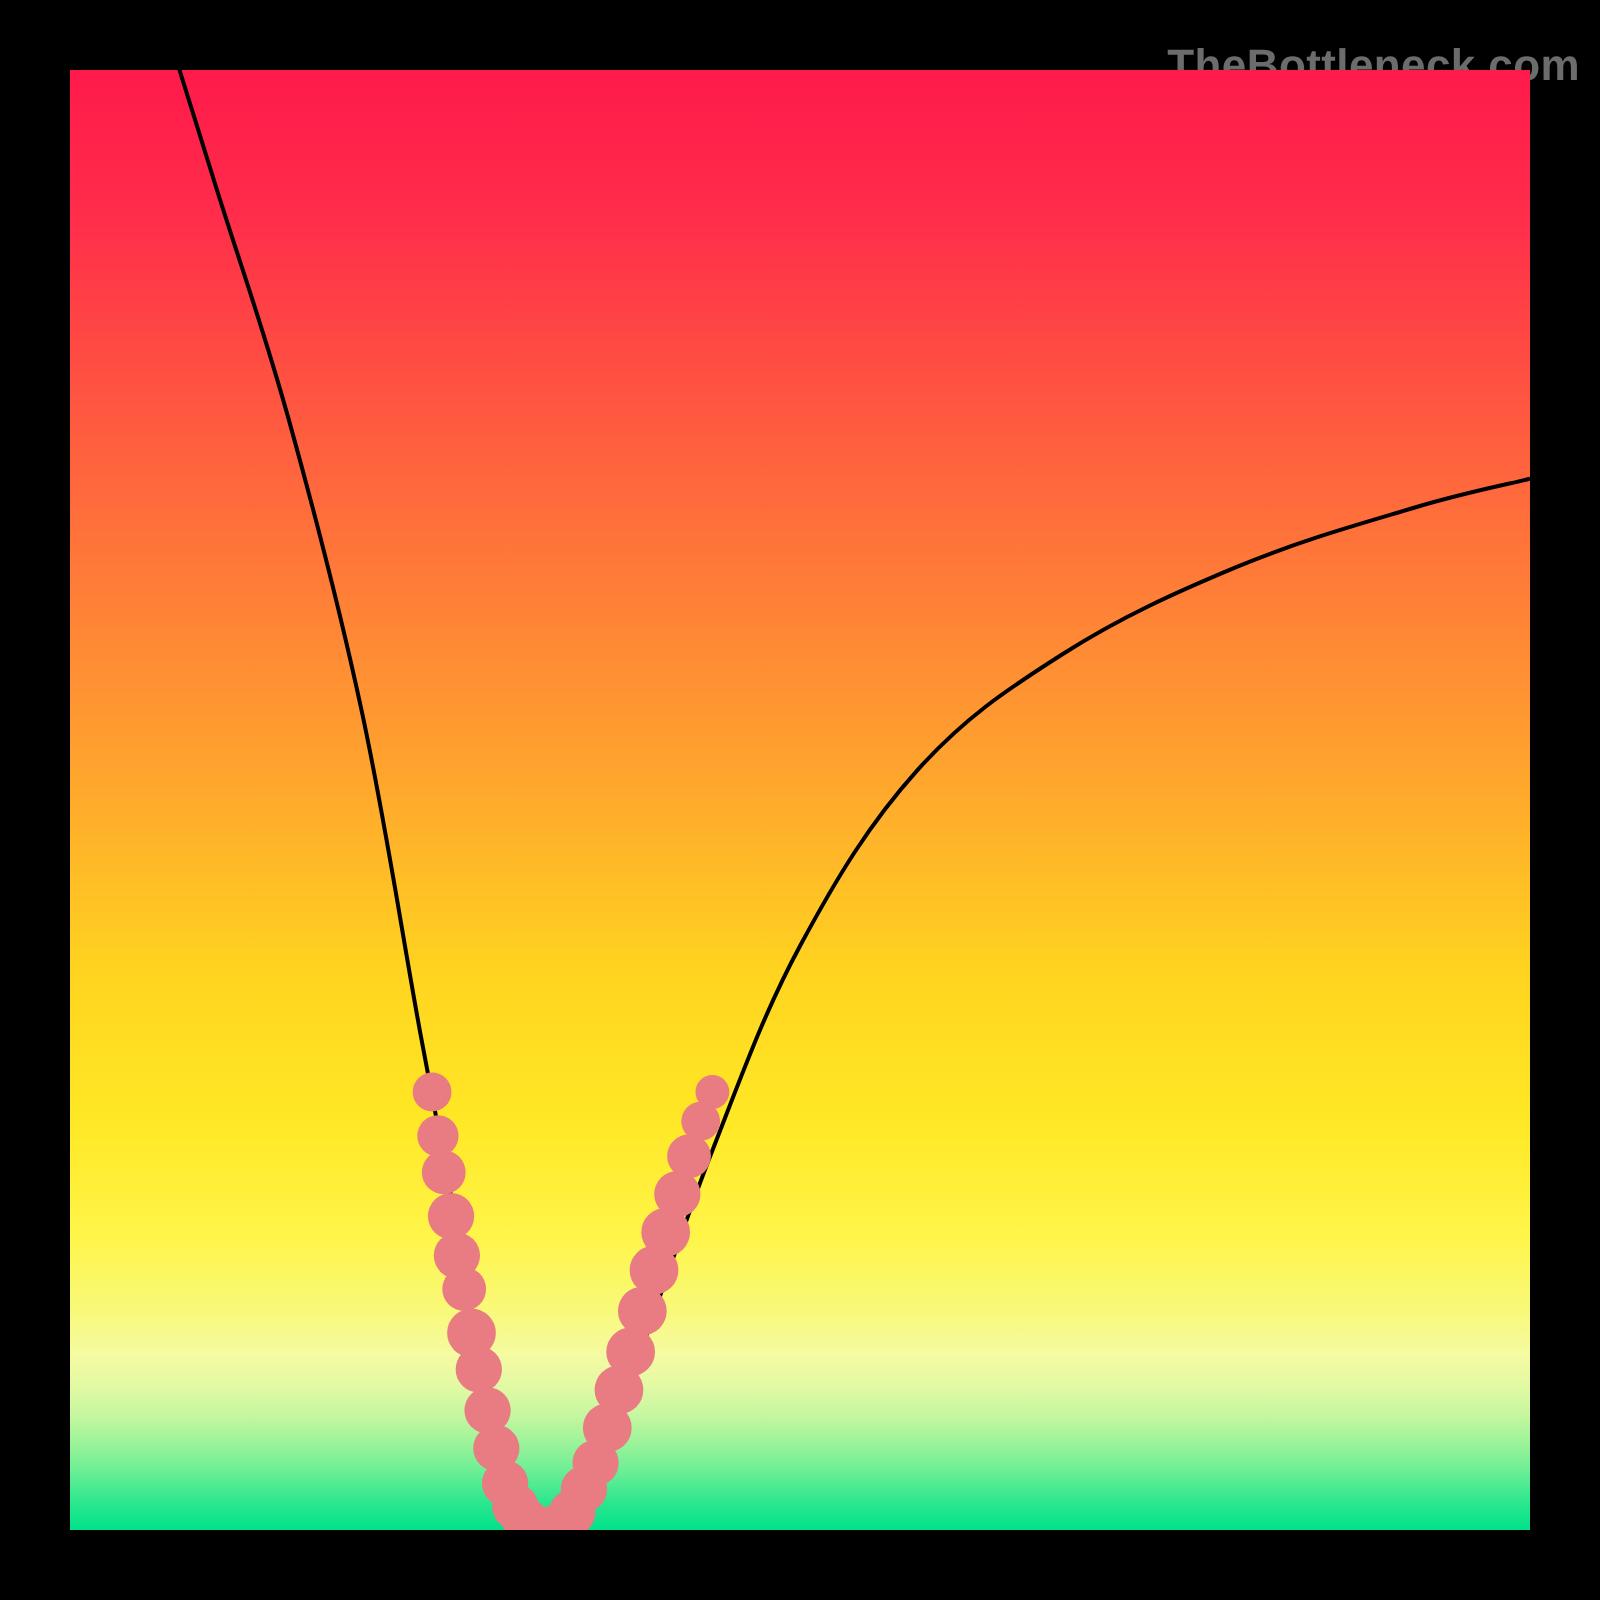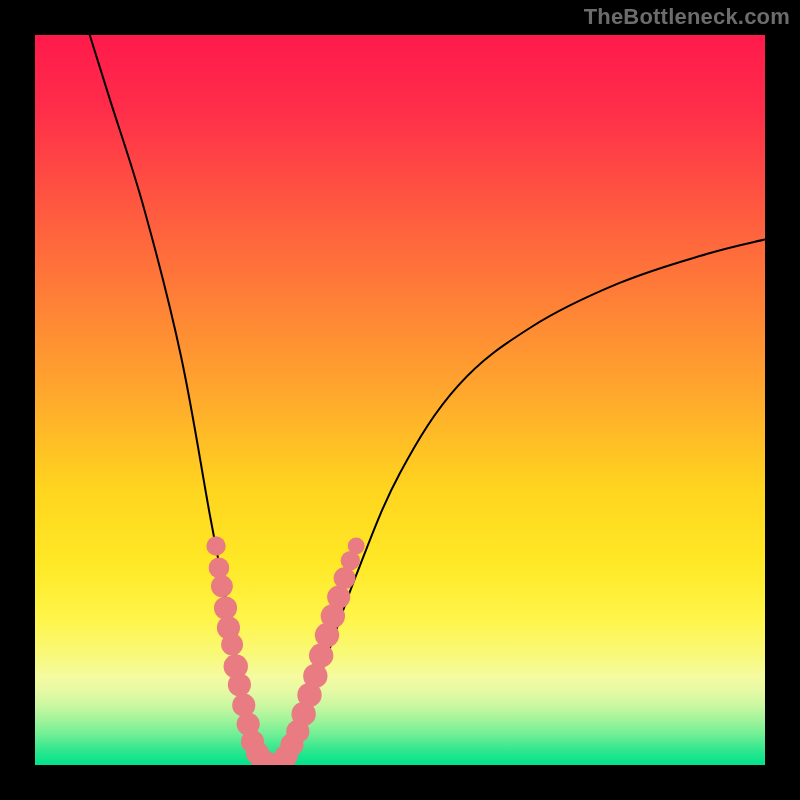--- a/index.html
+++ b/index.html
@@ -5,21 +5,21 @@
   * { margin: 0; padding: 0; box-sizing: border-box; }
   html, body { width: 800px; height: 800px; overflow: hidden; background: #000; }
   .stage {
     position: relative;
     width: 800px;
     height: 800px;
     background: #000;
   }
   .watermark {
     position: absolute;
-    top: 4px;
+    top: 20px;
     right: 10px;
     font-family: Arial, sans-serif;
     font-size: 22px;
     font-weight: 600;
     color: #6c6c6c;
     letter-spacing: 0.2px;
   }
   .plot {
     position: absolute;
     left: 35px;

